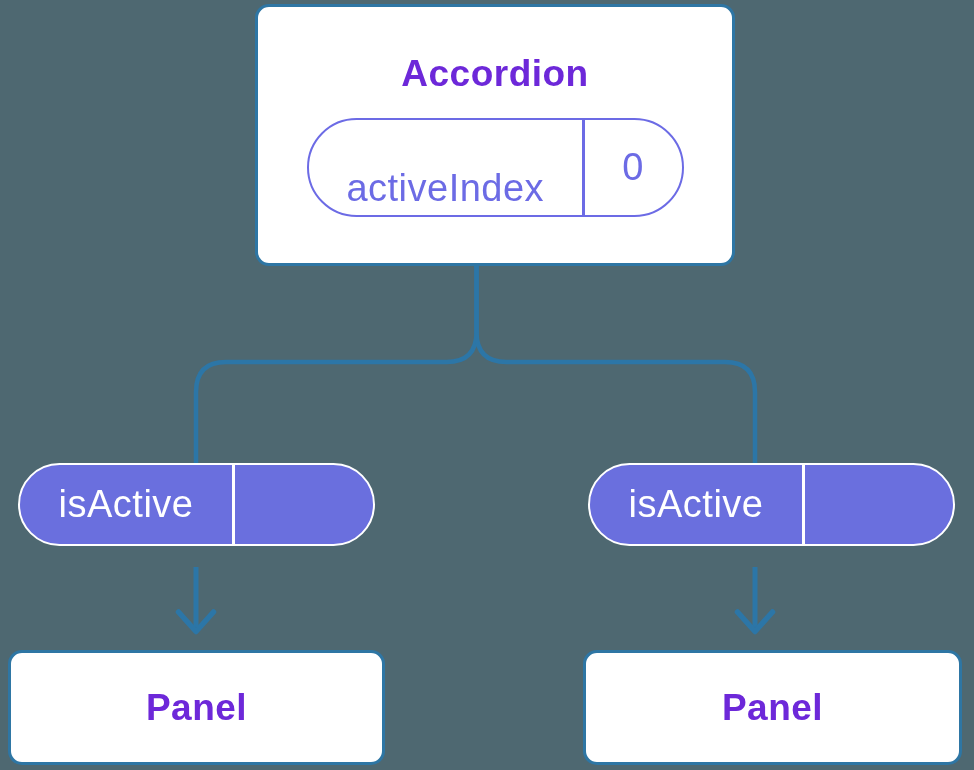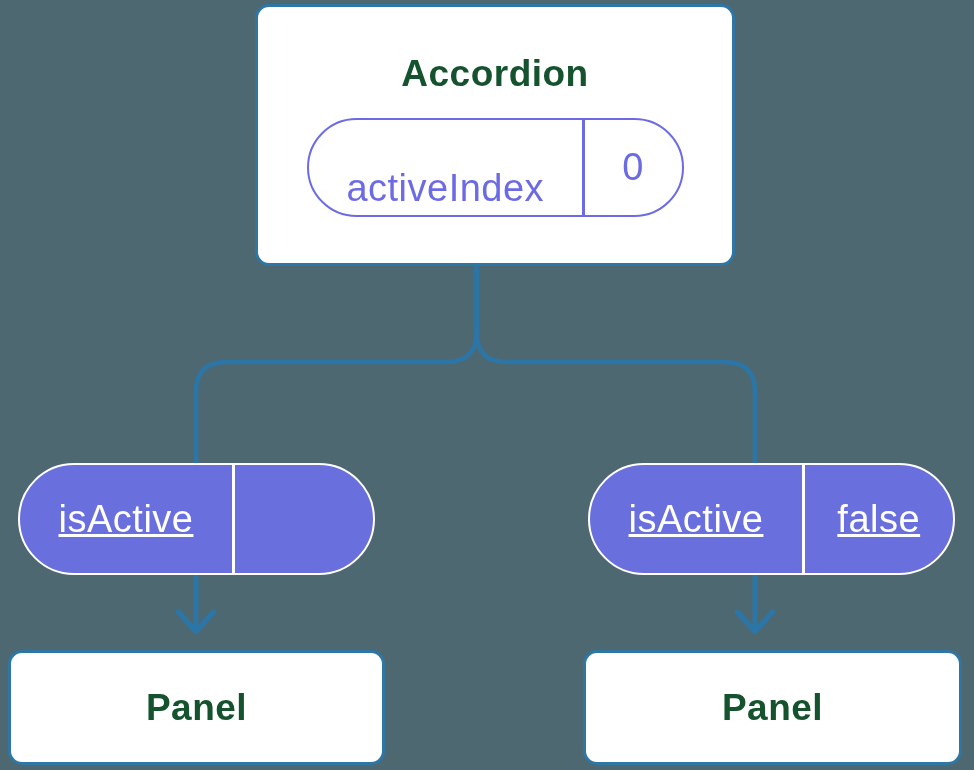--- a/index.html
+++ b/index.html
@@ -50,45 +50,44 @@
     left: 255px;
     top: 4px;
     width: 480px;
     height: 262px;
     flex-direction: column;
     gap: 23px;
   }
   .node-title {
     font-size: 37px;
     font-weight: 600;
-    color: #14532d;
+    color: #6d28d9;
     letter-spacing: 0.5px;
   }
   .pill {
     box-sizing: border-box;
     display: flex;
     align-items: stretch;
     border-radius: 70px;
     overflow: hidden;
   }
   .pill-outline {
     width: 377px;
     height: 99px;
     border: 2.5px solid #6c6be5;
     background: #ffffff;
     color: #6c6be5;
   }
   .pill-solid {
     position: absolute;
     top: 463px;
-    height: 112px;
+    height: 83px;
     background: #6a6fde;
     border: 2.5px solid #ffffff;
     color: #ffffff;
-    text-decoration: underline;
   }
   .pill-solid-left { left: 18px;  width: 357px; }
   .pill-solid-right { left: 588px; width: 367px; }
   .pill-label, .pill-value {
     display: flex;
     align-items: center;
     justify-content: center;
     font-size: 38px;
     letter-spacing: 0.5px;
   }
@@ -126,21 +125,20 @@
   </div>
 
   <div class="pill pill-solid pill-solid-left">
     <span class="pill-label">isActive</span>
     <span class="pill-divider"></span>
   </div>
 
   <div class="pill pill-solid pill-solid-right">
     <span class="pill-label">isActive</span>
     <span class="pill-divider"></span>
-    <span class="pill-value">false</span>
   </div>
 
   <div class="node node-panel-left">
     <div class="node-title">Panel</div>
   </div>
 
   <div class="node node-panel-right">
     <div class="node-title">Panel</div>
   </div>
 

